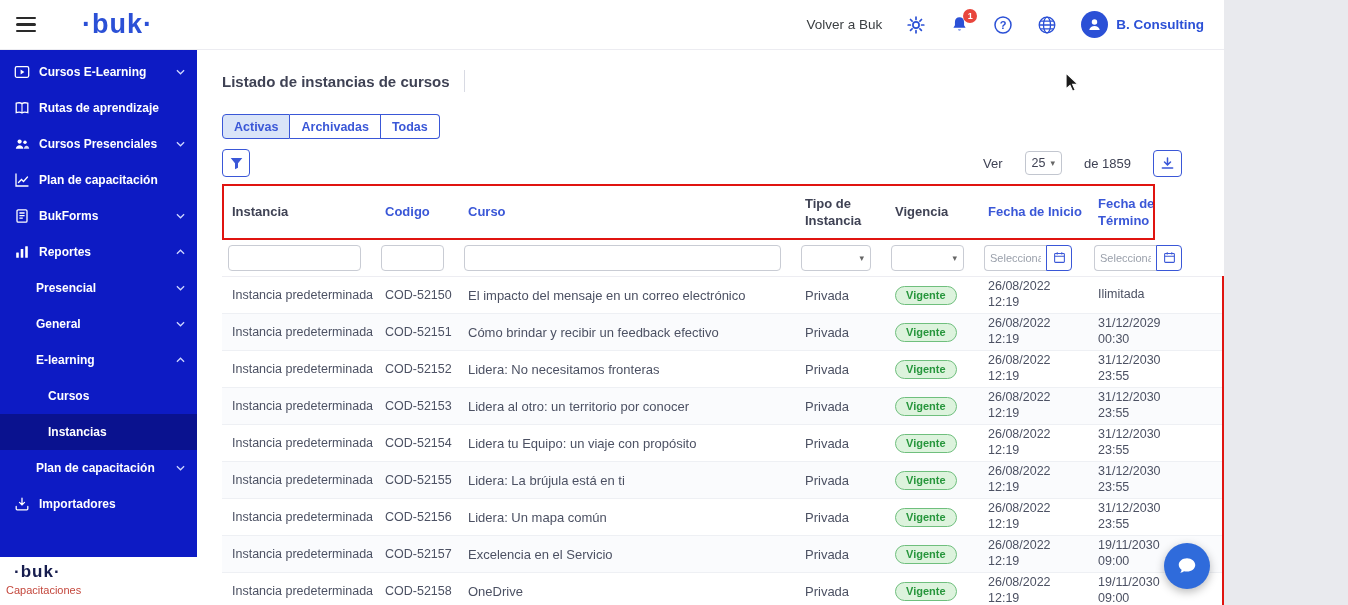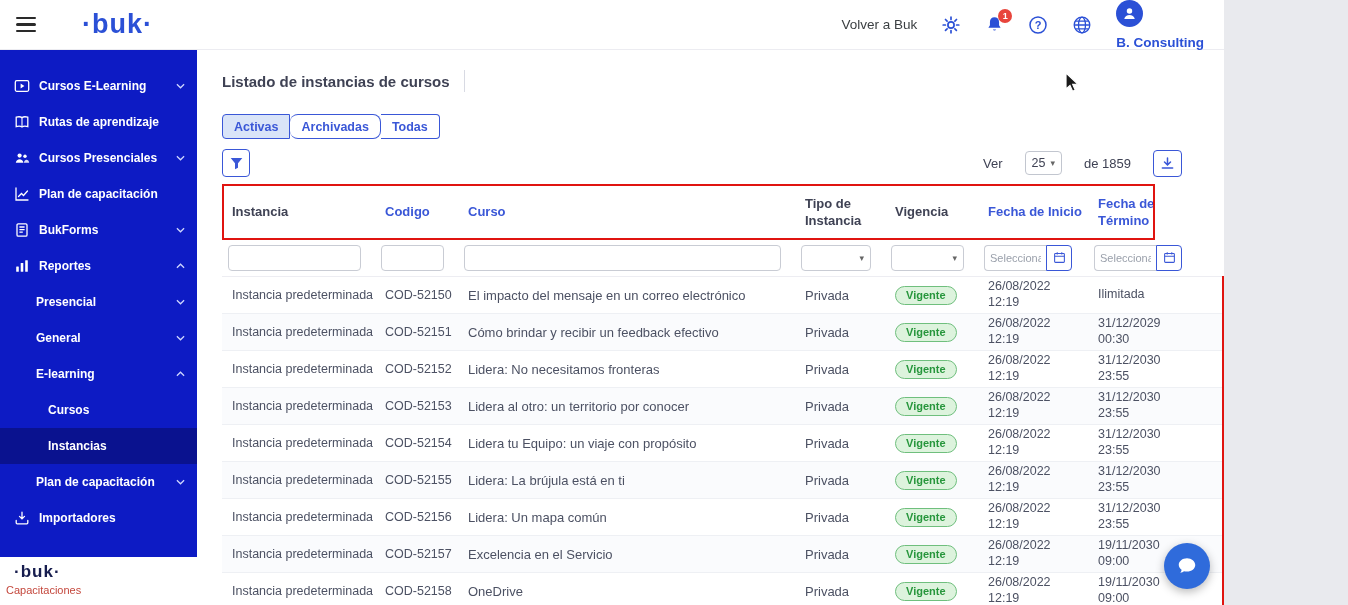--- a/index.html
+++ b/index.html
@@ -14,29 +14,29 @@
                display:flex; flex-direction:column; justify-content:center; gap:4px; cursor:pointer; }
   .hamburger span { display:block; height:2.4px; width:20px; background:#2a2a2a; border-radius:2px; }
   .logo { margin-left:42px; font-size:27px; font-weight:700; color:#2b50d6; letter-spacing:1px; }
   .topbar-right { margin-left:auto; display:flex; align-items:center; gap:24px; margin-right:20px; }
   .volver { font-size:13.5px; color:#3c4043; cursor:pointer; }
   .icon-btn { background:none; border:none; color:#2b50d6; display:flex; align-items:center;
               position:relative; padding:0; cursor:pointer; }
   .badge { position:absolute; top:-6px; right:-8px; background:#e8453c; color:#fff; font-size:9px;
            font-weight:700; width:14px; height:14px; border-radius:50%; display:flex;
            align-items:center; justify-content:center; }
-  .user { display:flex; gap:8px; cursor:pointer;flex-direction:column; }
+  .user { display:flex; align-items:center; gap:8px; cursor:pointer; }
   .avatar { width:27px; height:27px; border-radius:50%; background:#2b50d6; display:flex;
             align-items:center; justify-content:center; }
   .user-name { font-size:13.5px; color:#2b50d6; font-weight:600; }
 
   
   .sidebar { position:absolute; top:50px; left:0; width:197px; bottom:0; background:#0d1bc4;
              display:flex; flex-direction:column; z-index:4; }
-  .sidebar-nav { flex:1; padding-top:18px; overflow:hidden; }
+  .sidebar-nav { flex:1; padding-top:4px; overflow:hidden; }
   .side-item { position:relative; height:36px; display:flex; align-items:center; gap:9px;
                color:#fff; font-size:12px; font-weight:600; padding-left:14px; padding-right:26px;
                cursor:pointer; white-space:nowrap; }
   .side-item.lvl2 { padding-left:36px; }
   .side-item.lvl3 { padding-left:48px; }
   .side-item.active { background:#0a128f; font-weight:700; }
   .s-icon { width:16px; height:16px; display:flex; color:#fff; flex:none; }
   .s-icon svg { width:16px; height:16px; }
   .s-chevron { position:absolute; right:12px; top:50%; transform:translateY(-50%);
                color:#cfd6ff; display:flex; }
@@ -47,21 +47,21 @@
 
   
   .main { position:absolute; left:197px; top:50px; right:0; bottom:0; background:#fff; }
   .title-row { margin:18px 25px 0; display:flex; align-items:center; height:26px; }
   .page-title { font-size:15px; font-weight:700; color:#3f4254; }
   .title-divider { width:1px; height:22px; background:#d8dae3; margin-left:14px; }
 
   .tabs { margin:20px 25px 0; display:inline-flex; height:25px; }
   .tab { border:1px solid #3a57d7; background:#fff; color:#3a57d7; font-size:12.5px;
          font-weight:600; padding:0 11px; cursor:pointer; font-family:inherit; }
-  .tab + .tab { border-left:none;border-radius:8px; }
+  .tab + .tab { border-left:none; }
   .tab:first-child { border-radius:4px 0 0 4px; }
   .tab:last-child { border-radius:0 4px 4px 0; }
   .tab.active { background:#d9e4f8; }
 
   .toolbar { margin:10px 25px 0; display:flex; align-items:center; height:28px; }
   .filter-btn { width:28px; height:28px; border:1px solid #3a57d7; border-radius:4px; background:#fff;
                 color:#3a57d7; display:flex; align-items:center; justify-content:center; cursor:pointer; }
   .toolbar-right { margin-left:auto; display:flex; align-items:center; gap:22px; margin-right:17px; }
   .ver-label,.total-label { font-size:13px; color:#3f4254; }
   .page-size { border:1px solid #c2c6cf; border-radius:4px; height:24px; padding:0 6px; font-size:12.5px;

